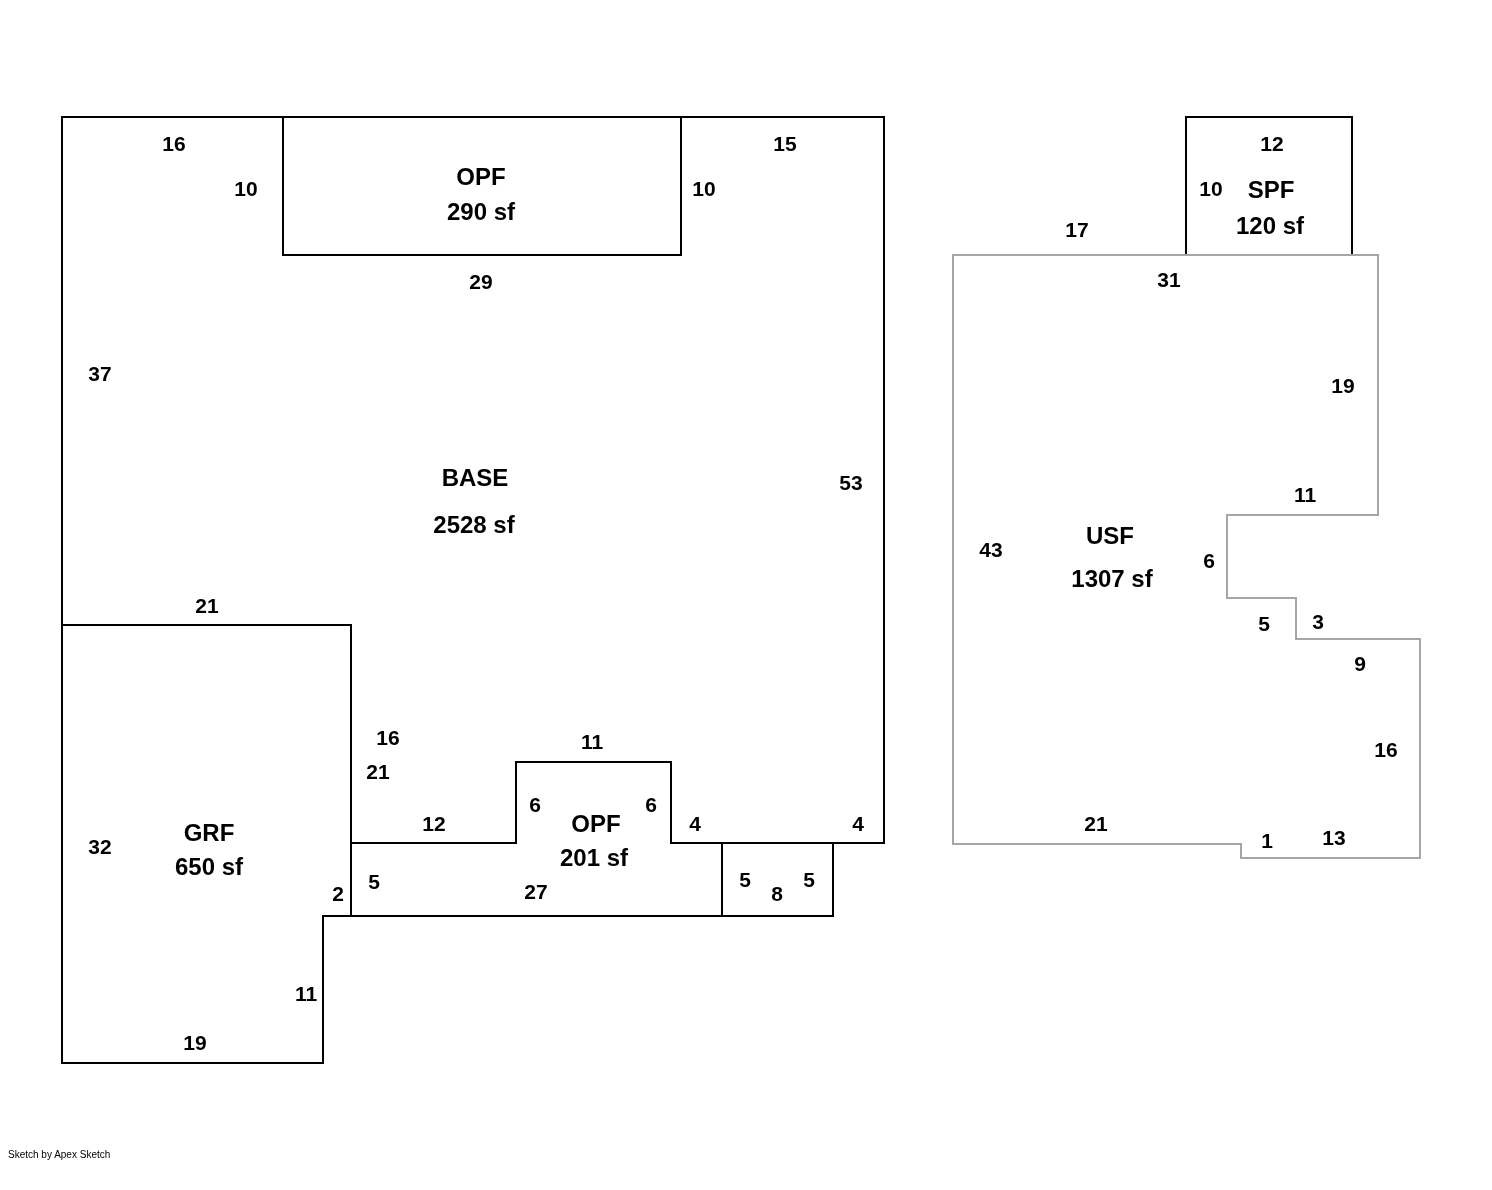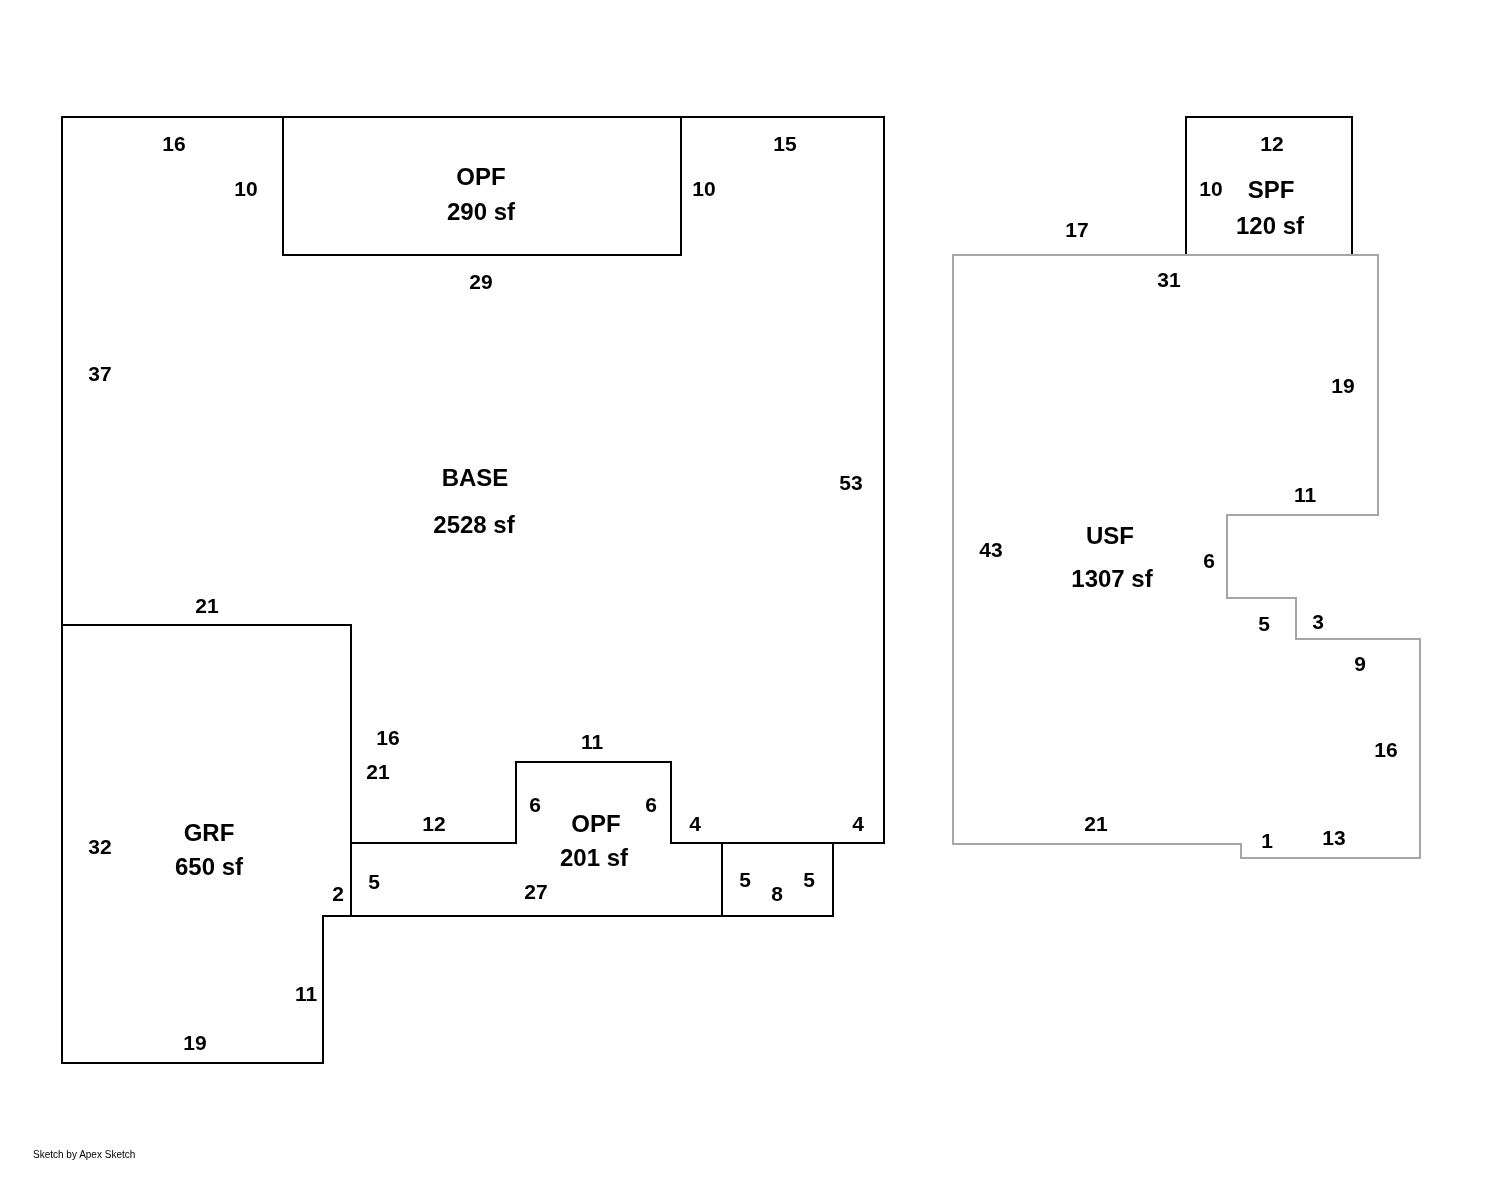--- a/index.html
+++ b/index.html
@@ -32,21 +32,20 @@
   #sketch-svg text.area {
     font-size: 24px;
   }
   .credit {
     position: absolute;
     left: 8px;
     top: 1149px;
     font-size: 10px;
     color: #000000;
     font-family: "Liberation Sans", sans-serif;
-    margin-left: 25px;
   }
 </style>
 </head>
 <body>
 
 <div class="canvas">
   <svg id="sketch-svg" width="1492" height="1190" viewBox="0 0 1492 1190" xmlns="http://www.w3.org/2000/svg">
       <polygon points="62,117 884,117 884,843 833,843 833,916 323,916 323,1063 62,1063" fill="none" stroke="#000000" stroke-width="2"></polygon>
       <polyline points="283,117 283,255 681,255 681,117" fill="none" stroke="#000000" stroke-width="2"></polyline>
       <polyline points="62,625 351,625 351,916" fill="none" stroke="#000000" stroke-width="2"></polyline>

